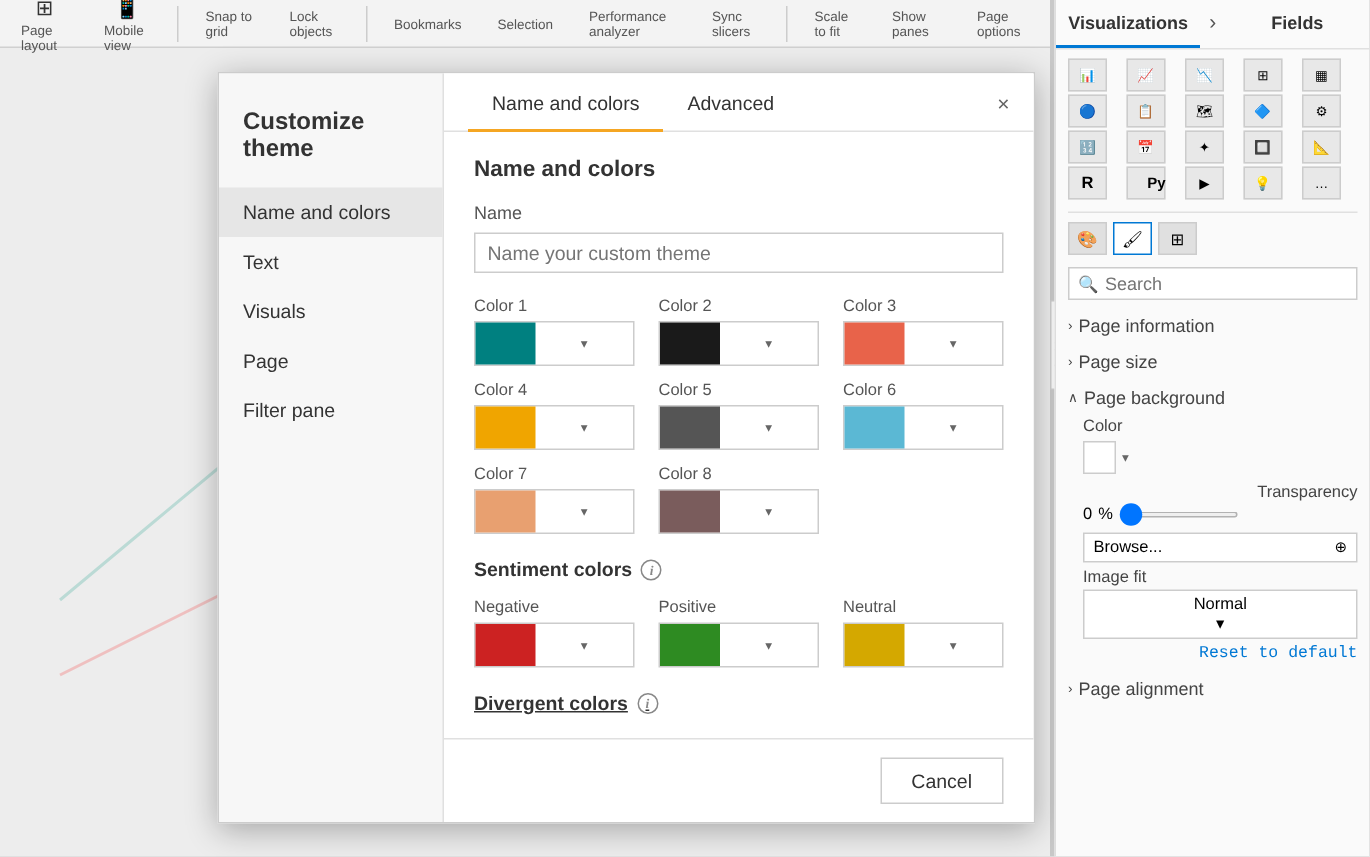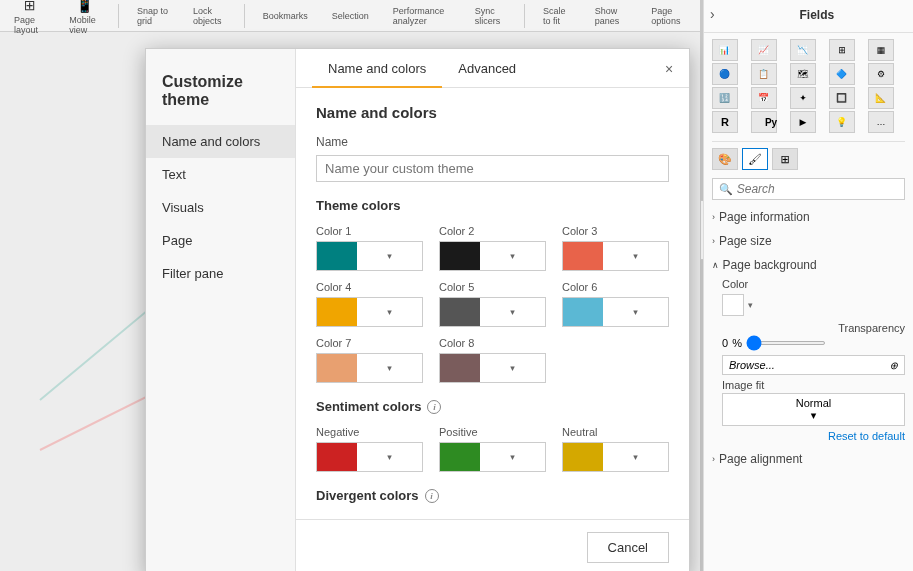--- a/index.html
+++ b/index.html
@@ -186,20 +186,21 @@
       margin-bottom: 16px;
     }
 
     .divergent-title {
       font-size: 13px;
       font-weight: 600;
       color: #333;
       display: flex;
       align-items: center;
       gap: 6px;
+      text-decoration: underline;
     }
 
     
     .dialog-footer {
       display: flex;
       justify-content: flex-end;
       padding: 12px 20px;
       border-top: 1px solid #e0e0e0;
       gap: 8px;
       background: #fff;
@@ -265,21 +266,20 @@
       padding: 3px 6px;
       margin-bottom: 8px;
       background: #fff;
     }
 
     .search-box input {
       border: none;
       outline: none;
       font-size: 12px;
       width: 100%;
-      font-style: italic;
     }
 
     
     .page-section {
       margin-bottom: 6px;
       font-size: 12px;
     }
     .section-header {
       display: flex;
       align-items: center;
@@ -320,41 +320,41 @@
     .browse-btn {
       border: 1px solid #ccc;
       padding: 3px 6px;
       font-size: 11px;
       cursor: pointer;
       background: #fff;
       display: flex;
       align-items: flex-end;
       justify-content: space-between;
       margin: 4px 0;
-      font-style: italic;
     }
 
     .normal-dropdown {
       border: 1px solid #ccc;
       padding: 3px 6px;
       font-size: 11px;
       background: #fff;
       display: flex;
       align-items: center;
       justify-content: space-between;
       margin: 2px 0;
       flex-direction: column;
     }
 
     .reset-link {
       color: #0078d4;
       font-size: 11px;
       cursor: pointer;
       text-align: right;
       padding: 2px 0;
+      font-family: Liberation Mono, monospace;
     }
 
     
     .filters-tab {
       position: absolute;
       top: 200px;
       left: 700px;
       width: 12px;
       height: 60px;
       background: #f7f7f7;
@@ -519,21 +519,20 @@
         <div class="tab">Advanced</div>
       </div>
 
       <div class="content-area">
         
         <div style="font-size:15px;font-weight:600;color:#333;margin-bottom:14px;">Name and colors</div>
         
         <div class="section-label">Name</div>
         <input class="name-input" type="text" placeholder="Name your custom theme" style="">
         
-        <div class="theme-colors-title">Theme colors</div>
         <div class="colors-grid">
           <div class="color-item">
             <div class="color-label">Color 1</div>
             <div class="color-selector">
               <div class="color-swatch" style="background:#008080;"></div>
               <div class="color-chevron">▾</div>
             </div>
           </div>
           <div class="color-item">
             <div class="color-label">Color 2</div>
@@ -624,20 +623,21 @@
         <button class="btn-cancel">Cancel</button>
       </div>
     </div>
   </div>
 
   <div class="dialog-close" style="position:absolute;top:10px;right:10px;">×</div>
 </div>
 
 <div class="viz-panel-full">
   <div class="panel-tabs">
+    <div class="panel-tab active">Visualizations</div>
     <div style="padding:6px;cursor:pointer;font-size:14px;color:#555;">›</div>
     <div class="panel-tab">Fields</div>
   </div>
   <div class="panel-content">
 
     <div class="viz-icons-grid">
       <div class="viz-icon-cell">📊</div>
       <div class="viz-icon-cell">📈</div>
       <div class="viz-icon-cell">📉</div>
       <div class="viz-icon-cell">⊞</div>

